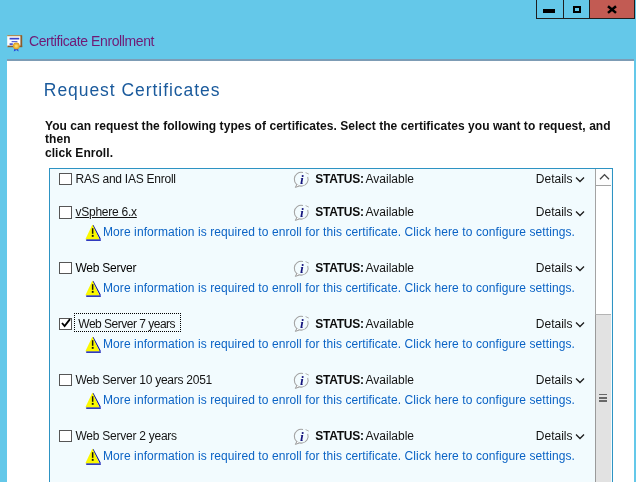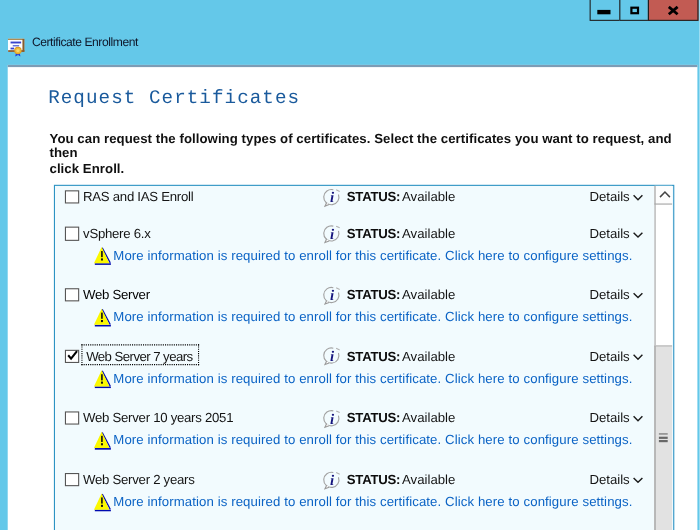--- a/index.html
+++ b/index.html
@@ -27,25 +27,25 @@
   <rect x="13.4" y="1.4" width="1.8" height="11.5" fill="#8a5c2c"></rect>
   <rect x="0.4" y="11.6" width="14.8" height="1.6" fill="#8a5c2c"></rect>
   <rect x="2.6" y="3.8" width="9.6" height="1.7" fill="#3844cc"></rect>
   <rect x="4.6" y="7.0" width="5.8" height="1.2" fill="#5864d4"></rect>
   <rect x="2.6" y="9.3" width="3.2" height="1.6" fill="#3844cc"></rect>
   <path d="M7.6 13.8 L6.8 17.4 L9.4 15.9 L11.6 17.4 L10.8 13.8 Z" fill="#2040dd"></path>
   <circle cx="9.3" cy="12.0" r="3.4" fill="#d89c28"></circle>
   <circle cx="9.3" cy="12.0" r="2.6" fill="#f0b838"></circle>
   <circle cx="9.3" cy="12.0" r="1.5" fill="#f8d868"></circle>
 </svg>
-<div class="abs" style="left:29px; top:32.9px; font-size:11px; letter-spacing:-0.4px; color:#0f172a;">Certificate Enrollment</div>
+<div class="abs" style="left:29px; top:32.9px; font-size:14px; letter-spacing:-0.4px; color:#701a75;">Certificate Enrollment</div>
 
 <div class="abs" style="left:7px; top:59px; width:626.5px; height:423px; background:#ffffff; border-top:2px solid #7d9cb5;"></div>
 
-<div class="abs" style="left:43.8px; top:80.2px; font-size:17.5px; letter-spacing:0.95px; color:#1a5a9c;font-family:Liberation Mono, monospace;">Request Certificates</div>
+<div class="abs" style="left:43.8px; top:80.2px; font-size:17.5px; letter-spacing:0.95px; color:#1a5a9c;">Request Certificates</div>
 
 <div class="abs" style="left:45px; top:119.8px; font-size:12px; line-height:13.6px; letter-spacing:0.05px; color:#101010;font-weight:bold;">You can request the following types of certificates. Select the certificates you want to request, and then<br>click Enroll.</div>
 
 <div class="abs" style="left:49px; top:167.5px; width:564px; height:319px; border:1.5px solid #2d93c3; background:#f2fbfe;"></div>
 
 <div class="abs" style="left:595.3px; top:169px; width:16.2px; height:313px; background:#ffffff; border-left:1px solid #a3a3a3;"></div>
 <div class="abs" style="left:595.3px; top:169px; width:16.2px; height:16.5px; background:#fdfdfd; border-left:1px solid #a3a3a3; border-bottom:1px solid #a3a3a3;"></div>
 <svg class="abs" style="left:598.5px; top:172.9px;" width="11" height="8" viewBox="0 0 11 8">
   <path d="M1 6.2 L5.5 1.6 L10 6.2" stroke="#444" stroke-width="1.35" fill="none"></path>
 </svg>
@@ -63,21 +63,21 @@
   <text x="9" y="13" font-family="Liberation Serif" font-style="italic" font-weight="bold" font-size="13.5px" fill="#16167e" text-anchor="middle">i</text>
 </svg>
 <div class="abs" style="left:315.3px; top:171.7px; font-size:12px; line-height:15px; letter-spacing:-0.25px; color:#0d0d0d;"><b>STATUS:</b></div>
 <div class="abs" style="left:365.5px; top:171.7px; font-size:12px; line-height:15px; color:#141414;">Available</div>
 <div class="abs" style="left:535.8px; top:171.7px; font-size:12px; line-height:15px; color:#141414;">Details</div>
 <svg class="abs" style="left:574.5px; top:176.2px;" width="10" height="7" viewBox="0 0 10 7">
   <path d="M1 1.5 L5 5.5 L9 1.5" stroke="#1c1c1c" stroke-width="1.3" fill="none"></path>
 </svg>
 
 <div class="abs" style="left:58.8px; top:206.0px; width:13px; height:12.6px; border:1px solid #565656; background:#fff;"></div>
-<div class="abs" style="left:75.5px; top:205.0px; font-size:12px; line-height:15px; letter-spacing:-0.25px; color:#141414;">vSphere 6.x</div>
+<div class="abs" style="left:75.5px; top:205.0px; font-size:12px; line-height:15px; letter-spacing:-0.25px; color:#141414;text-decoration:underline;">vSphere 6.x</div>
 <svg class="abs" style="left:292.5px; top:203.8px;" width="18" height="18" viewBox="0 0 18 18">
   <path d="M10 1.55 A6.9 6.9 0 1 0 14.7 5.85" stroke="#a2a2a2" stroke-width="1.05" fill="none"></path>
   <path d="M12.6 1.6 L15.8 3.1" stroke="#b0b0b0" stroke-width="1" fill="none"></path>
   <path d="M4.0 13.1 L2.4 16.4 L6.2 15.0" stroke="#9a9a9a" stroke-width="1" fill="#fdfdfd"></path>
   <text x="9" y="13" font-family="Liberation Serif" font-style="italic" font-weight="bold" font-size="13.5px" fill="#16167e" text-anchor="middle">i</text>
 </svg>
 <div class="abs" style="left:315.3px; top:205.0px; font-size:12px; line-height:15px; letter-spacing:-0.25px; color:#0d0d0d;"><b>STATUS:</b></div>
 <div class="abs" style="left:365.5px; top:205.0px; font-size:12px; line-height:15px; color:#141414;">Available</div>
 <div class="abs" style="left:535.8px; top:205.0px; font-size:12px; line-height:15px; color:#141414;">Details</div>
 <svg class="abs" style="left:574.5px; top:209.5px;" width="10" height="7" viewBox="0 0 10 7">

